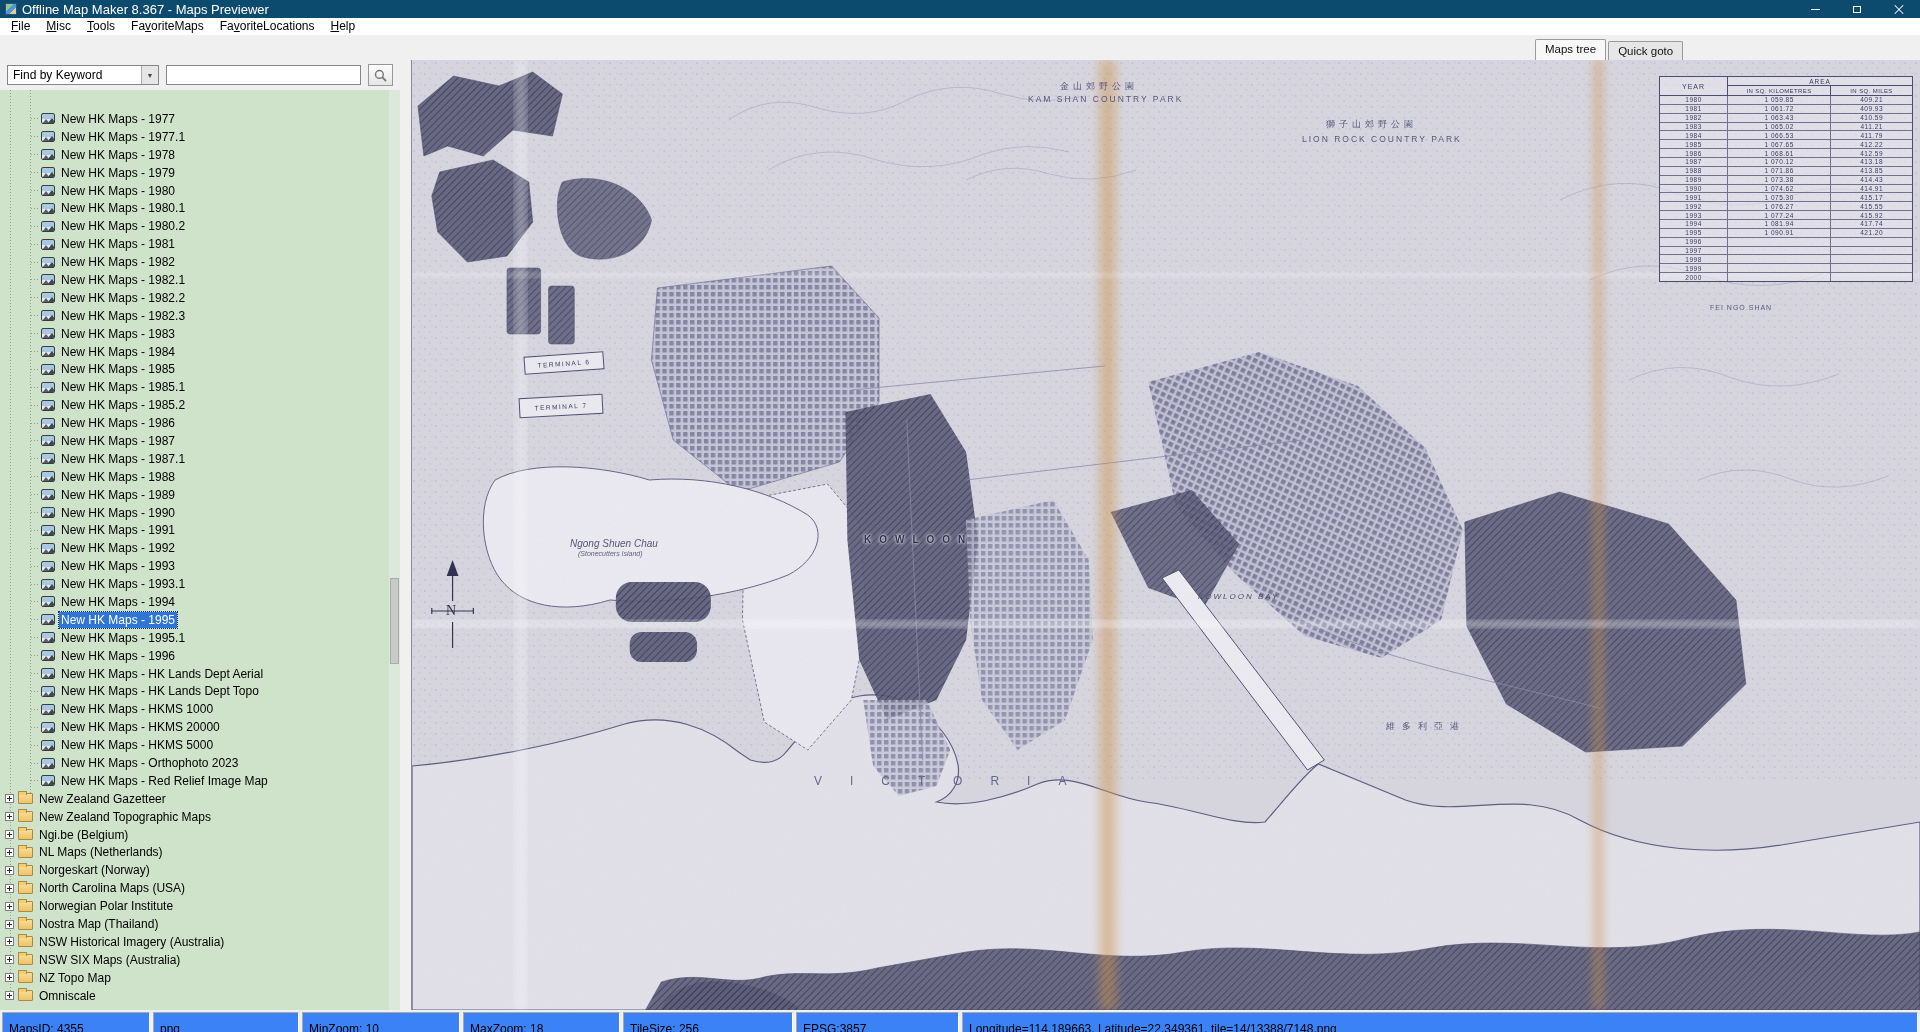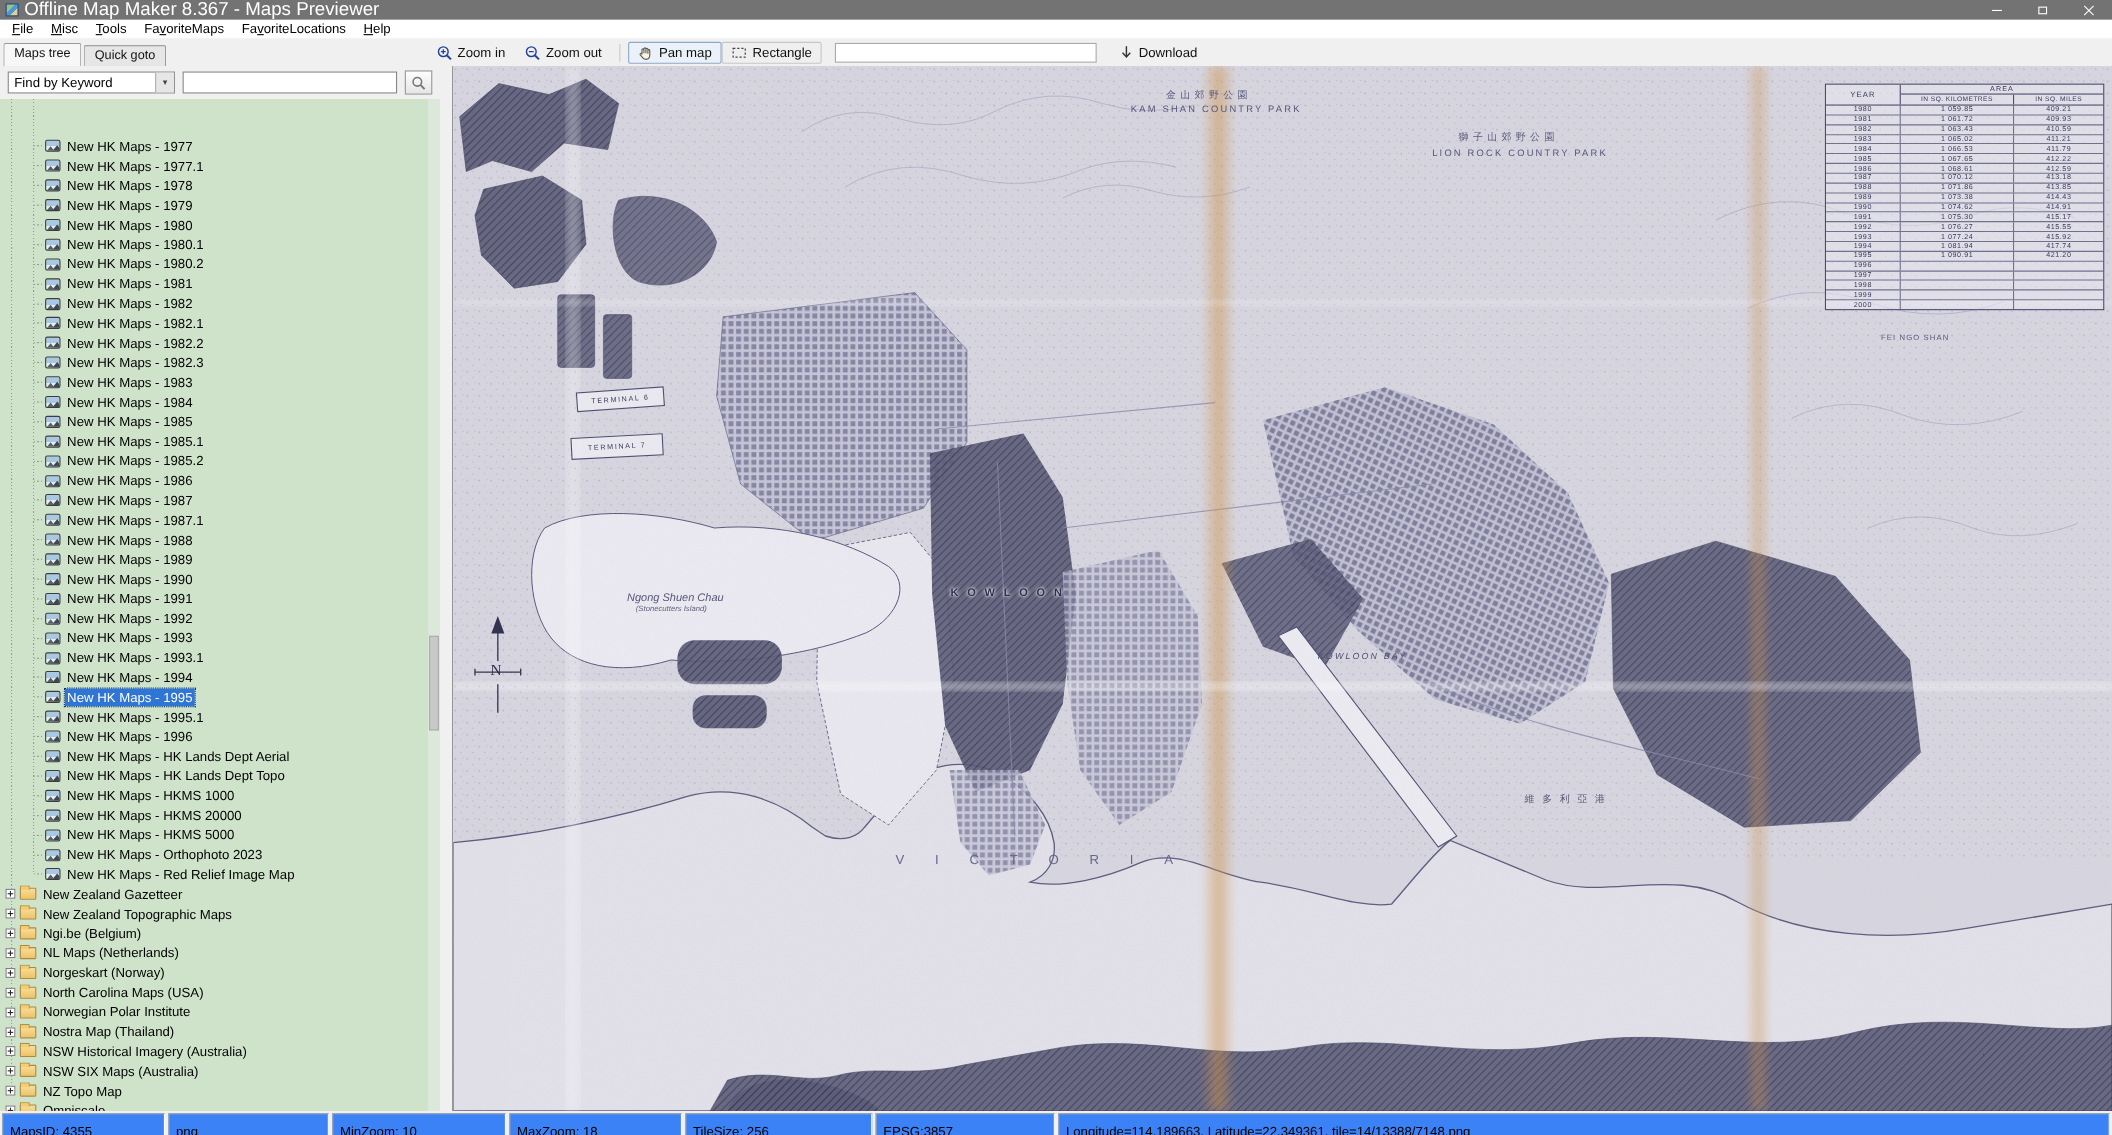--- a/index.html
+++ b/index.html
@@ -1,39 +1,39 @@
 <!DOCTYPE html>
 <html><head>
 <meta charset="utf-8">
 <style>
   * { box-sizing: border-box; margin: 0; padding: 0; }
   html,body { width:1920px; height:1032px; }
   body { font-family:"Liberation Sans", sans-serif; background:#f0f0f0; overflow:hidden; }
   .app { position:relative; width:1920px; height:1032px; background:#f0f0f0; overflow:hidden; }
 
   
-  .titlebar { height:18px; background:#737373; color:#fff; display:flex; align-items:center; font-size:17px; }
+  .titlebar { height:18px; background:#0c4a6e; color:#fff; display:flex; align-items:center; font-size:13px; }
   .app-icon { width:12px; height:12px; margin:0 5px 0 5px; border:1px solid #28517e; flex:0 0 auto;
     background: linear-gradient(135deg,#8fc98a 0 38%, #4f97d8 38% 68%, #e5cf8c 68%); }
   .win-controls { margin-left:auto; display:flex; height:100%; }
   .wc { width:42px; display:flex; align-items:center; justify-content:center; cursor:default; }
   .min-glyph { width:9px; height:1px; background:#fff; display:block; }
   .max-glyph { width:8px; height:7px; border:1px solid #fff; display:block; }
   .close-glyph { position:relative; width:10px; height:10px; display:block; }
   .close-glyph::before, .close-glyph::after { content:''; position:absolute; left:-1px; top:4.5px; width:12px; height:1px; background:#fff; }
   .close-glyph::before { transform:rotate(45deg); }
   .close-glyph::after  { transform:rotate(-45deg); }
 
   
   .menubar { height:17px; background:#fff; display:flex; align-items:center; font-size:12px; padding-left:3px; color:#000; }
   .menu-item { padding:0 8px 1px 8px; white-space:nowrap; }
   .u { text-decoration:underline; }
 
   
-  .subbar { height:25px; background:#f0f0f0; display:flex; align-items:flex-end; }
+  .subbar { height:25px; background:#f0f0f0; display:flex; align-items:flex-end;flex-direction:column; }
   .tabs { display:flex; align-items:flex-end; height:100%; padding-left:3px; width:388px; flex:0 0 auto; }
   .tab { font-size:11.5px; padding:3px 9px; border:1px solid #9a9a9a; border-bottom:none; background:#e6e6e6;
          margin-right:2px; border-radius:2px 2px 0 0; color:#111; white-space:nowrap; }
   .tab.active { background:#f7f7f7; padding-bottom:5px; }
   .toolbar { display:flex; align-items:center; height:100%; font-size:12px; color:#111; }
   .tbtn { display:flex; align-items:center; gap:5px; padding:2px 8px; white-space:nowrap; border:1px solid transparent; }
   .tbtn.toggled { border:1px solid #8fa8c8; background:#eaf1f9; border-radius:2px; }
   .tbtn.outlined { border:1px solid #c6c6c6; background:#efefef; border-radius:2px; }
   .tb-sep { width:1px; height:16px; background:#c9c9c9; margin:0 7px; }
   .tb-input { width:238px; height:18px; border:1px solid #a9a9a9; background:#fff; margin:0 12px; font-size:12px; padding:0 4px; }
@@ -46,21 +46,21 @@
   .combo { width:152px; height:20px; border:1px solid #868686; background:#fff; display:flex; align-items:center;
            font-size:12px; padding-left:5px; flex:0 0 auto; }
   .combo-arrow { margin-left:auto; width:17px; height:100%; background:#e6e6e6; border-left:1px solid #adadad;
            display:flex; align-items:center; justify-content:center; font-size:7px; color:#444; }
   .search-input { flex:1; height:20px; border:1px solid #868686; font-size:12px; padding:0 4px; background:#fff; }
   .search-btn { width:25px; height:22px; border:1px solid #989898; background:linear-gradient(#fdfdfd,#e6e6e6);
            display:flex; align-items:center; justify-content:center; flex:0 0 auto; }
 
   
   .tree { flex:1; background:#cee3c9; position:relative; overflow:hidden; font-size:12px; }
-  .tree-inner { position:absolute; inset:0; padding-top:34px; }
+  .tree-inner { position:absolute; inset:0; padding-top:20px; }
   .tree-inner::before { content:''; position:absolute; left:10px; top:0; bottom:14px; width:1px;
       background-image:repeating-linear-gradient(to bottom,#8ba28b 0 1px,transparent 1px 3px); }
   .tree-inner::after { content:''; position:absolute; left:30px; top:0; height:704px; width:1px;
       background-image:repeating-linear-gradient(to bottom,#8ba28b 0 1px,transparent 1px 3px); }
   .trow { height:17.9px; display:flex; align-items:center; position:relative; z-index:1; white-space:nowrap; }
   .mrow { padding-left:31px; }
   .stub { width:8px; height:1px; margin-right:1px; flex:0 0 auto;
       background-image:repeating-linear-gradient(to right,#8ba28b 0 1px,transparent 1px 3px); }
   .pic-icon { width:14px; height:11px; border:1px solid #3c3c3c; border-radius:2px; position:relative; overflow:hidden;
       flex:0 0 auto; margin:0 4px 0 1px; background:linear-gradient(180deg,#a9c9e3 0 5px,#ececec 5px); }

